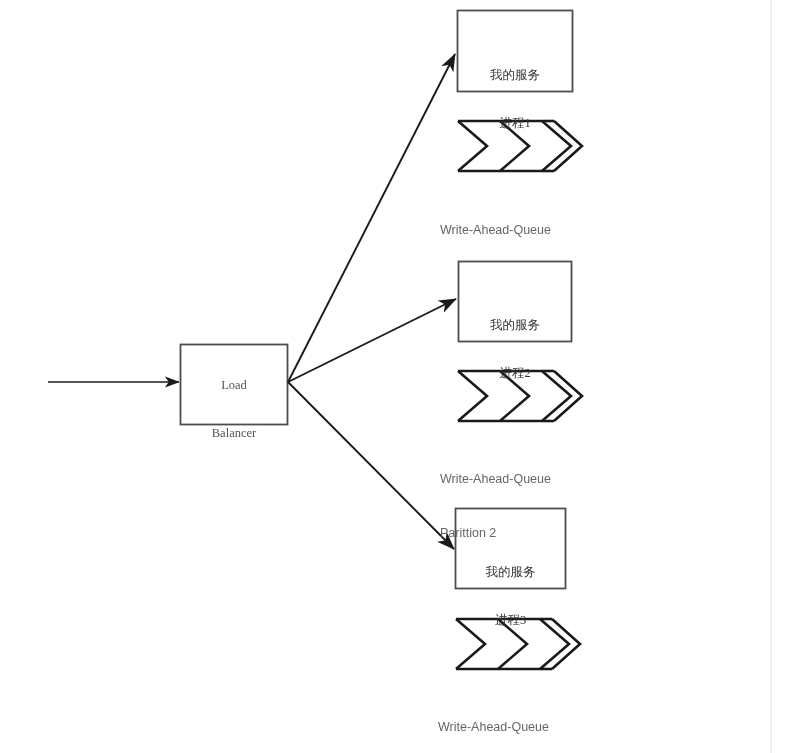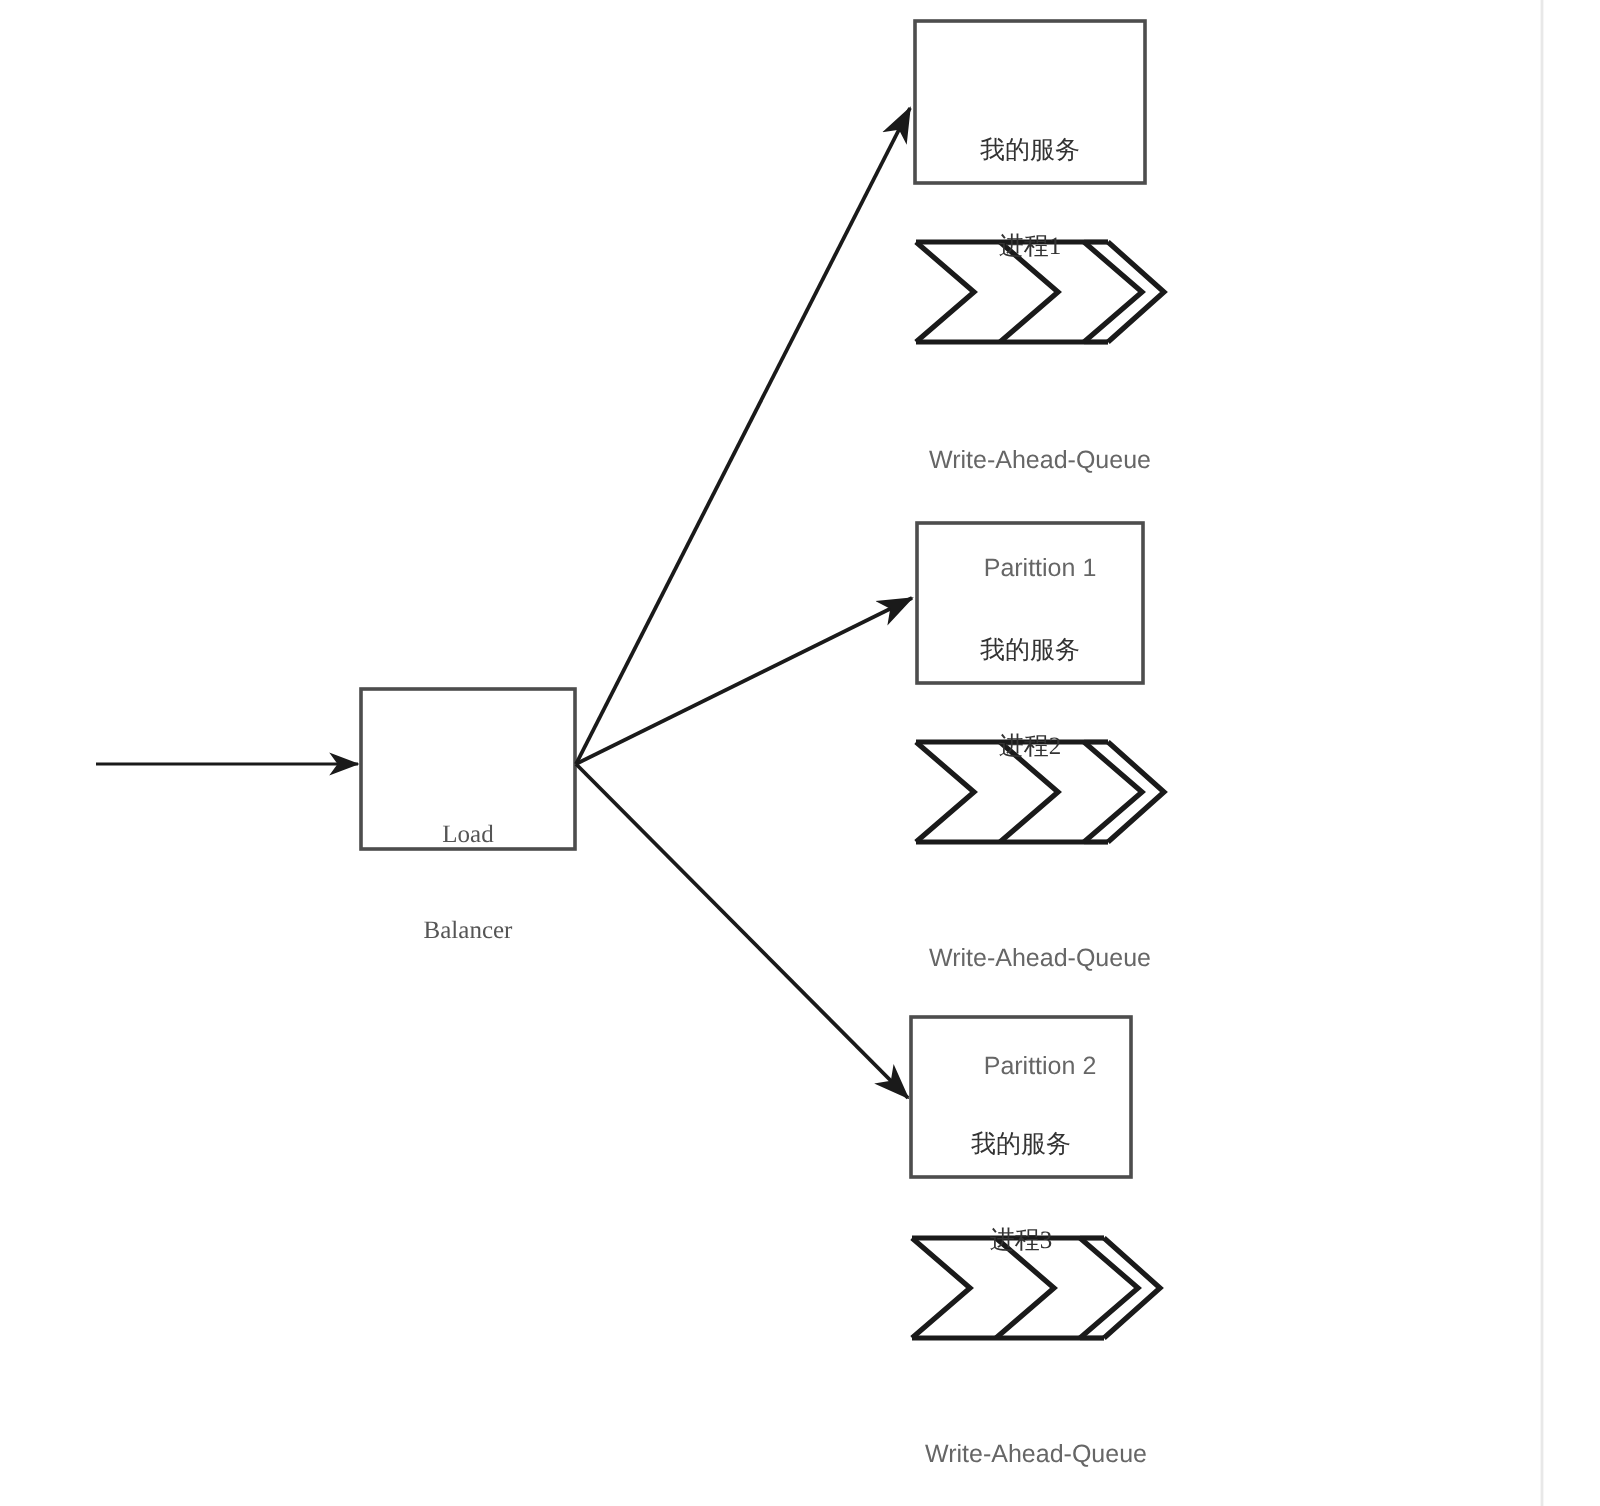--- a/index.html
+++ b/index.html
@@ -34,21 +34,21 @@
     line-height: 16px;
     font-family: Liberation Serif, serif;
     white-space: pre;
     pointer-events: none;
   }
   .node-label.lb {
     color: #555555;
   }
   .queue-caption {
     position: absolute;
-    text-align: center;
+    text-align: left;
     color: #666666;
     font-size: 12.5px;
     line-height: 18px;
     font-family: "Liberation Sans", sans-serif;
     white-space: pre;
     pointer-events: none;
   }
 </style>
 </head>
 <body>
@@ -109,21 +109,21 @@
       <path d="M456,619 L498,619"></path>
       <path d="M498,619 L540,619"></path>
       <path d="M540,619 L552,619"></path>
       <path d="M456,669 L498,669"></path>
       <path d="M498,669 L540,669"></path>
       <path d="M540,669 L552,669"></path>
       <path d="M552,619 L580,644 L552,669"></path>
     </g>
   </svg>
 
-  <div class="node-label lb" style="left:180px; top:377px; width:108px;">
+  <div class="node-label lb" style="left:180px; top:345px; width:108px;">
     <div>Load</div>
     <div>Balancer</div>
   </div>
 
   <div class="node-label" style="left:457px; top:35px; width:116px;">
     <div>我的服务</div>
     <div>进程1</div>
   </div>
 
   <div class="node-label" style="left:458px; top:285px; width:114px;">
@@ -131,21 +131,20 @@
     <div>进程2</div>
   </div>
 
   <div class="node-label" style="left:455px; top:532px; width:111px;">
     <div>我的服务</div>
     <div>进程3</div>
   </div>
 
   <div class="queue-caption" style="left:440px; top:185px; width:160px;">
     <div>Write-Ahead-Queue</div>
-    <div>Parittion 1</div>
   </div>
 
   <div class="queue-caption" style="left:440px; top:434px; width:160px;">
     <div>Write-Ahead-Queue</div>
     <div>Parittion 2</div>
   </div>
 
   <div class="queue-caption" style="left:438px; top:682px; width:160px;">
     <div>Write-Ahead-Queue</div>
     

